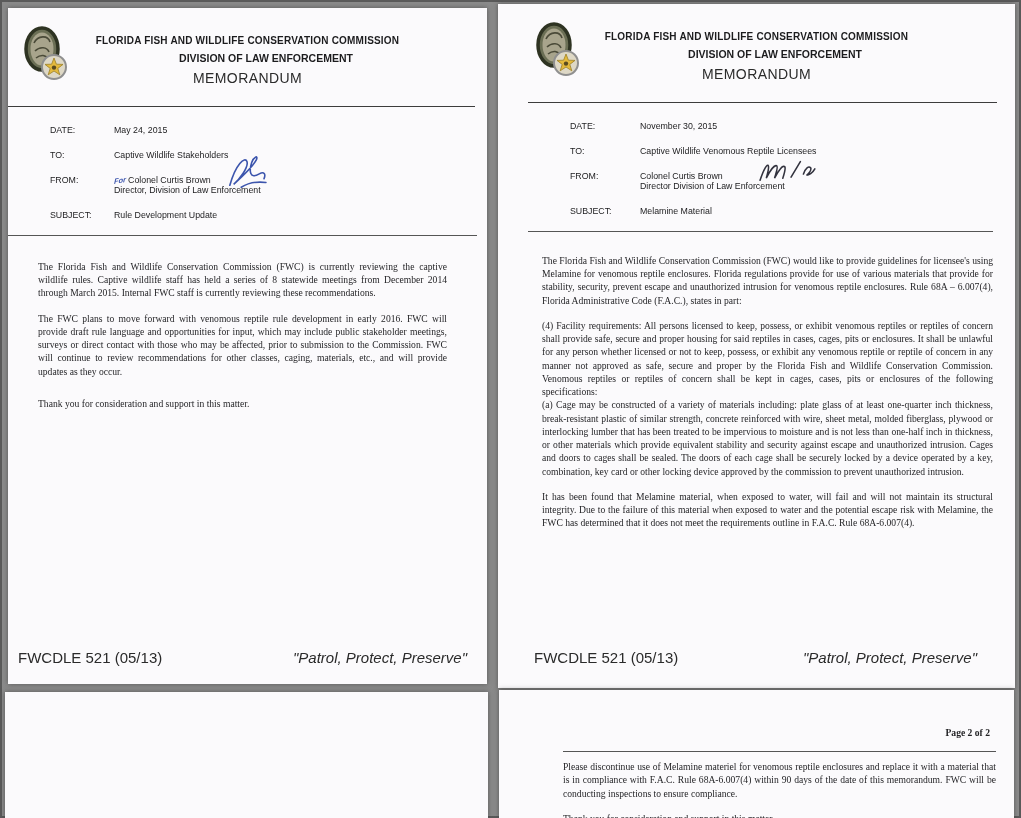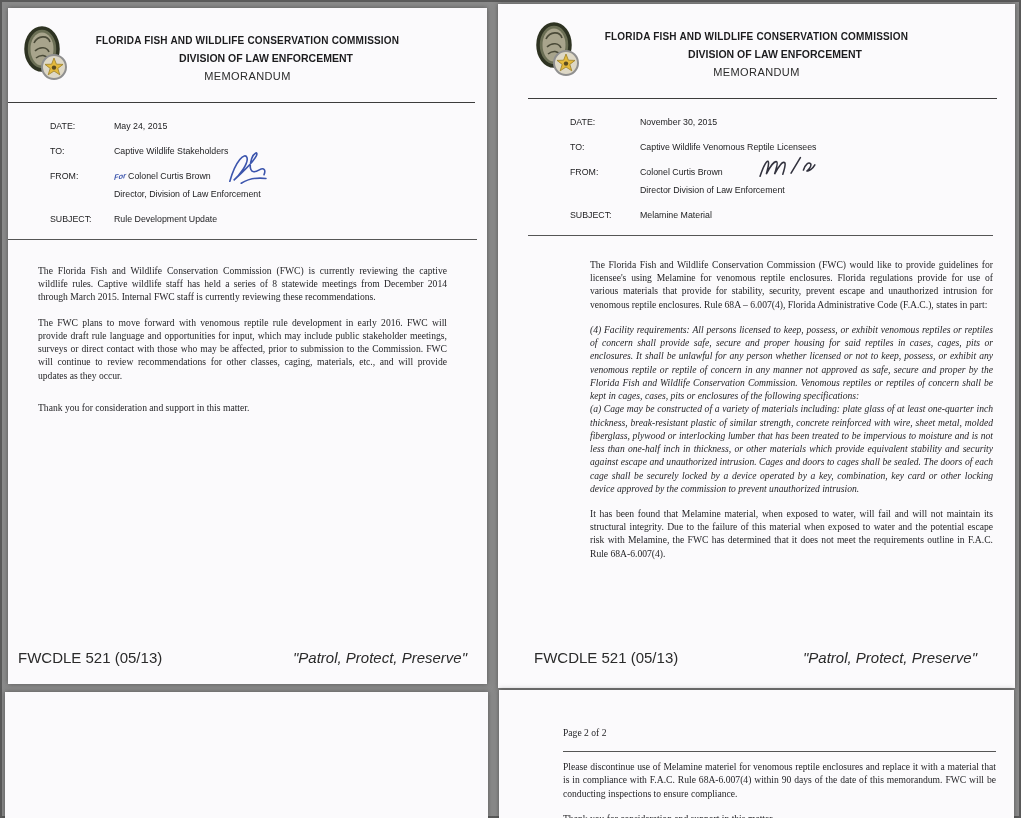--- a/index.html
+++ b/index.html
@@ -18,72 +18,72 @@
   .p2 { left:498px; top:4px; width:517px; height:684px; }
   .p3 { left:5px;  top:692px; width:483px; height:126px; }
   .p4 { left:499px; top:690px; width:515px; height:128px; }
 
   
   .letterhead { position:relative; text-align:center; padding-top:27px; }
   .logo { position:absolute; left:14px; top:17px; width:46px; height:56px; }
   .p2 .logo { left:36px; }
   .lh-org  { font-size:10px; font-weight:bold; letter-spacing:.2px; }
   .lh-div  { font-size:10.5px; font-weight:bold; margin-top:6px;padding-left:37px; }
-  .lh-memo { font-size:11px;  margin-top:6px; color:#2b2b2b; letter-spacing:.4px; }
+  .lh-memo { font-size:14px;  margin-top:6px; color:#2b2b2b; letter-spacing:.4px; }
 
   .rule { border:none; border-top:1.3px solid #3c3c3c; margin:0; height:0; }
   .p1 .rule1 { margin:20px 12px 0 0; }
   .p2 .rule1 { margin:20px 18px 0 30px; }
   .p1 .rule2 { margin:13px 10px 0 0; border-top-color:#555; }
   .p2 .rule2 { margin:13px 22px 0 30px; border-top-color:#555; }
 
   
   .fields { margin:18px 0 0 42px; font-size:8.8px; }
   .p2 .fields { margin-left:72px; }
   .frow { display:flex; margin-bottom:15px; }
   .flabel { width:64px; flex:none; }
   .p2 .flabel { width:70px; }
   .fvalue { position:relative; }
-  .from-title { margin-top:8px; }
+  .from-title { margin-top:0; }
   .hand-mark {
     display:inline-block; color:#3c55ad; font-style:italic; font-weight:bold;
     font-size:7.5px; transform:rotate(-10deg) skewX(-12deg); margin-right:2px;
   }
   .sig-blue { position:absolute; left:108px; top:-22px; width:48px; height:38px; }
   .sig-dark { position:absolute; left:118px; top:-12px; width:62px; height:26px; }
 
   
   .body {
     margin:24px 40px 0 30px;
     font-family:"Liberation Serif", serif; font-size:9.6px; line-height:1.38;
     text-align:justify; color:#1f1f22;
   }
-  .p2 .body { margin:22px 22px 0 92px; }
+  .p2 .body { margin:22px 22px 0 44px; }
   .body p { margin:0 0 12px 0; }
   .body p.gap { margin-top:19px; }
-  .quote { font-style:italic; }
+  .quote { }
   .quote p { margin:0; }
   .quote { margin-bottom:12px; }
   .initials { margin-top:24px; }
 
   
   .footer {
     position:absolute; bottom:18px; left:10px; right:20px;
     display:flex; justify-content:space-between; font-size:15px; color:#2a2a2a;
   }
   .p2 .footer { left:36px; right:38px; bottom:22px; }
   .footer-right { font-style:italic; }
 
   
   .p4-inner {
     margin:36px 18px 0 64px;
     font-family:"Liberation Serif", serif; font-size:9.6px; line-height:1.38;
     text-align:justify; color:#1f1f22;
   }
-  .p4-pagenum { text-align:left; margin:0 6px 12px 0; }
+  .p4-pagenum { text-align:right; margin:0 6px 12px 0;font-weight:bold; }
   .p4 .rule3 { border-top-color:#555; margin-bottom:8px; }
   .p4-inner p { margin:0 0 12px 0; }
 </style>
 </head>
 <body>
 
 <div class="canvas">
 
   <div class="page p1">
     <div class="letterhead">

